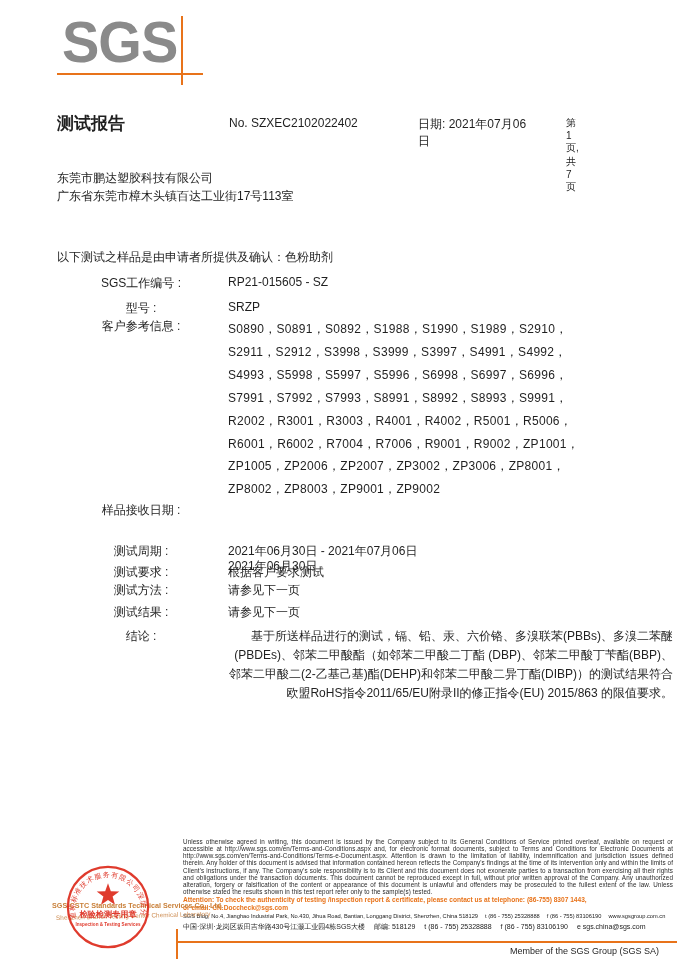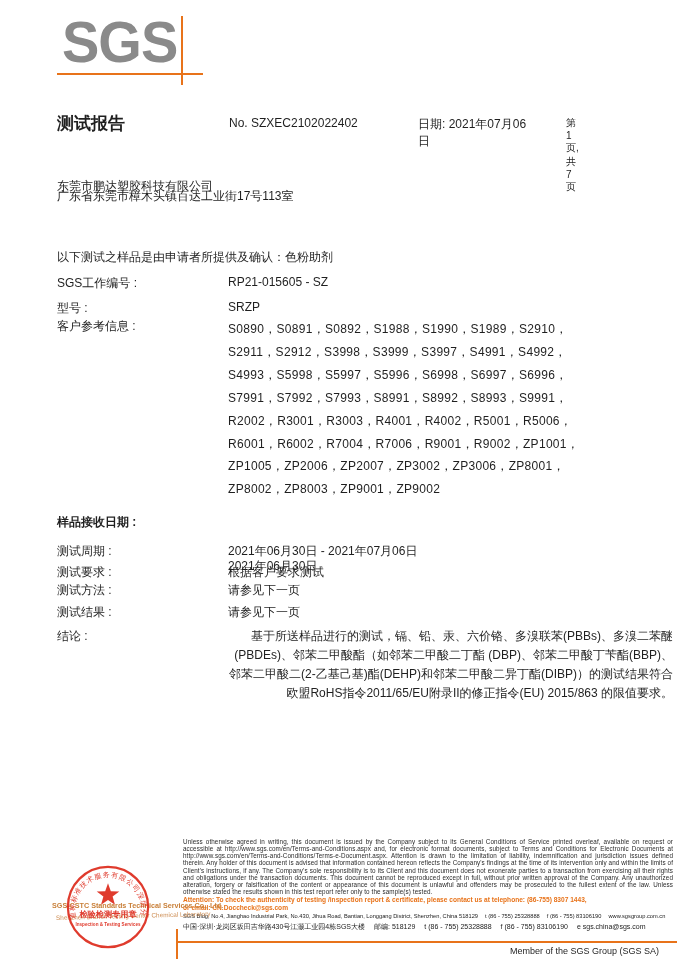--- a/index.html
+++ b/index.html
@@ -26,21 +26,21 @@
 
   .title-row { position: absolute; left: 0; top: 110px; width: 536px; height: 24px; }
   .report-title { position: absolute; left: 57px; top: 2px; font-size: 17px; font-weight: 700; }
   .report-no { position: absolute; left: 229px; top: 6px; font-size: 12px; }
   .report-date { position: absolute; left: 418px; top: 6px; font-size: 12px; }
   .page-num { position: absolute; left: 566px; top: 6px; font-size: 10px; }
 
   
   .txt12 { font-size: 12px; }
   .abs { position: absolute; }
-  .label-col { left: 57px; width: 168px; }
+  .label-col { left: 57px; width: 168px; text-align: center; }
   .value-col { left: 228px; }
   .ref-lines div { line-height: 22.9px; letter-spacing: 0.3px; }
   .conclusion {
     width: 445px; line-height: 19px; font-size: 12px; text-align: right;
   }
 
   
   .footer-block {
     position: absolute; left: 183px; top: 838px; width: 490px;
   }
@@ -74,21 +74,21 @@
     <div class="logo-vline"></div>
   </div>
 
   <div class="title-row">
     <div class="report-title">测试报告</div>
     <div class="report-no">No. SZXEC2102022402</div>
     <div class="report-date">日期: 2021年07月06日</div>
     <div class="page-num">第1页,共7页</div>
   </div>
 
-  <div class="abs txt12" style="left:57px; top:178px;">东莞市鹏达塑胶科技有限公司</div>
+  <div class="abs txt12" style="left:57px; top:170px;">东莞市鹏达塑胶科技有限公司</div>
   <div class="abs txt12" style="left:57px; top:188px;">广东省东莞市樟木头镇百达工业街17号113室</div>
 
   <div class="abs txt12" style="left:57px; top:249px;">以下测试之样品是由申请者所提供及确认：色粉助剂</div>
 
   <div class="abs txt12 label-col" style="top:275px;">SGS工作编号 :</div>
   <div class="abs txt12 value-col" style="top:275px;">RP21-015605 - SZ</div>
 
   <div class="abs txt12 label-col" style="top:300px;">型号 :</div>
   <div class="abs txt12 value-col" style="top:300px;">SRZP</div>
 
@@ -97,21 +97,21 @@
     <div>S0890，S0891，S0892，S1988，S1990，S1989，S2910，</div>
     <div>S2911，S2912，S3998，S3999，S3997，S4991，S4992，</div>
     <div>S4993，S5998，S5997，S5996，S6998，S6997，S6996，</div>
     <div>S7991，S7992，S7993，S8991，S8992，S8993，S9991，</div>
     <div>R2002，R3001，R3003，R4001，R4002，R5001，R5006，</div>
     <div>R6001，R6002，R7004，R7006，R9001，R9002，ZP1001，</div>
     <div>ZP1005，ZP2006，ZP2007，ZP3002，ZP3006，ZP8001，</div>
     <div>ZP8002，ZP8003，ZP9001，ZP9002</div>
   </div>
 
-  <div class="abs txt12 label-col" style="top:514px;font-weight:bold;">样品接收日期 :</div>
+  <div class="abs txt12 label-col" style="top:502px;">样品接收日期 :</div>
   <div class="abs txt12 value-col" style="top:519px;margin-top:39px;">2021年06月30日</div>
 
   <div class="abs txt12 label-col" style="top:543px;">测试周期 :</div>
   <div class="abs txt12 value-col" style="top:543px;">2021年06月30日 - 2021年07月06日</div>
 
   <div class="abs txt12 label-col" style="top:564px;">测试要求 :</div>
   <div class="abs txt12 value-col" style="top:564px;">根据客户要求测试</div>
 
   <div class="abs txt12 label-col" style="top:582px;">测试方法 :</div>
   <div class="abs txt12 value-col" style="top:582px;">请参见下一页</div>

